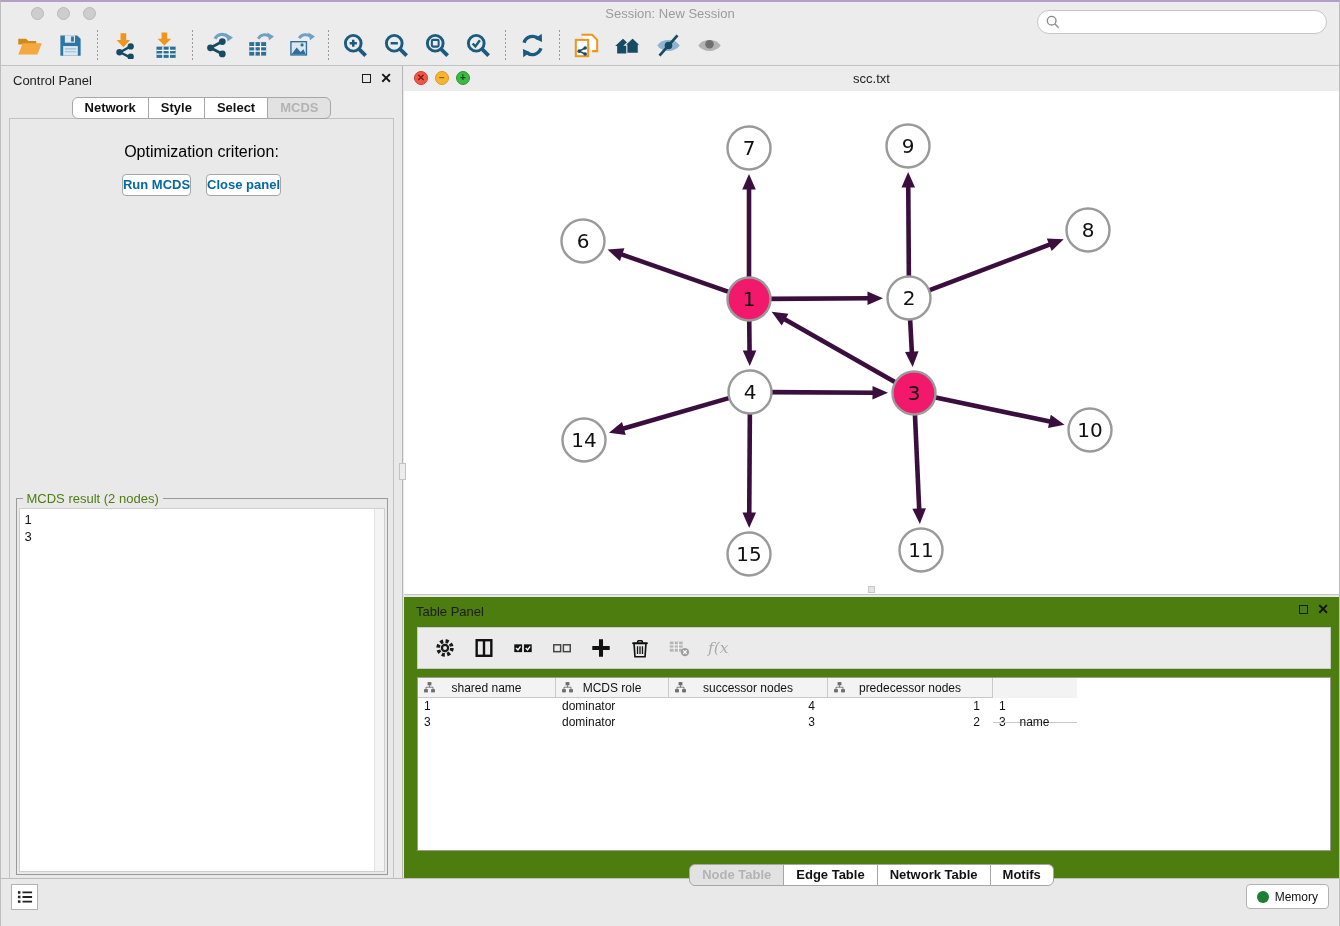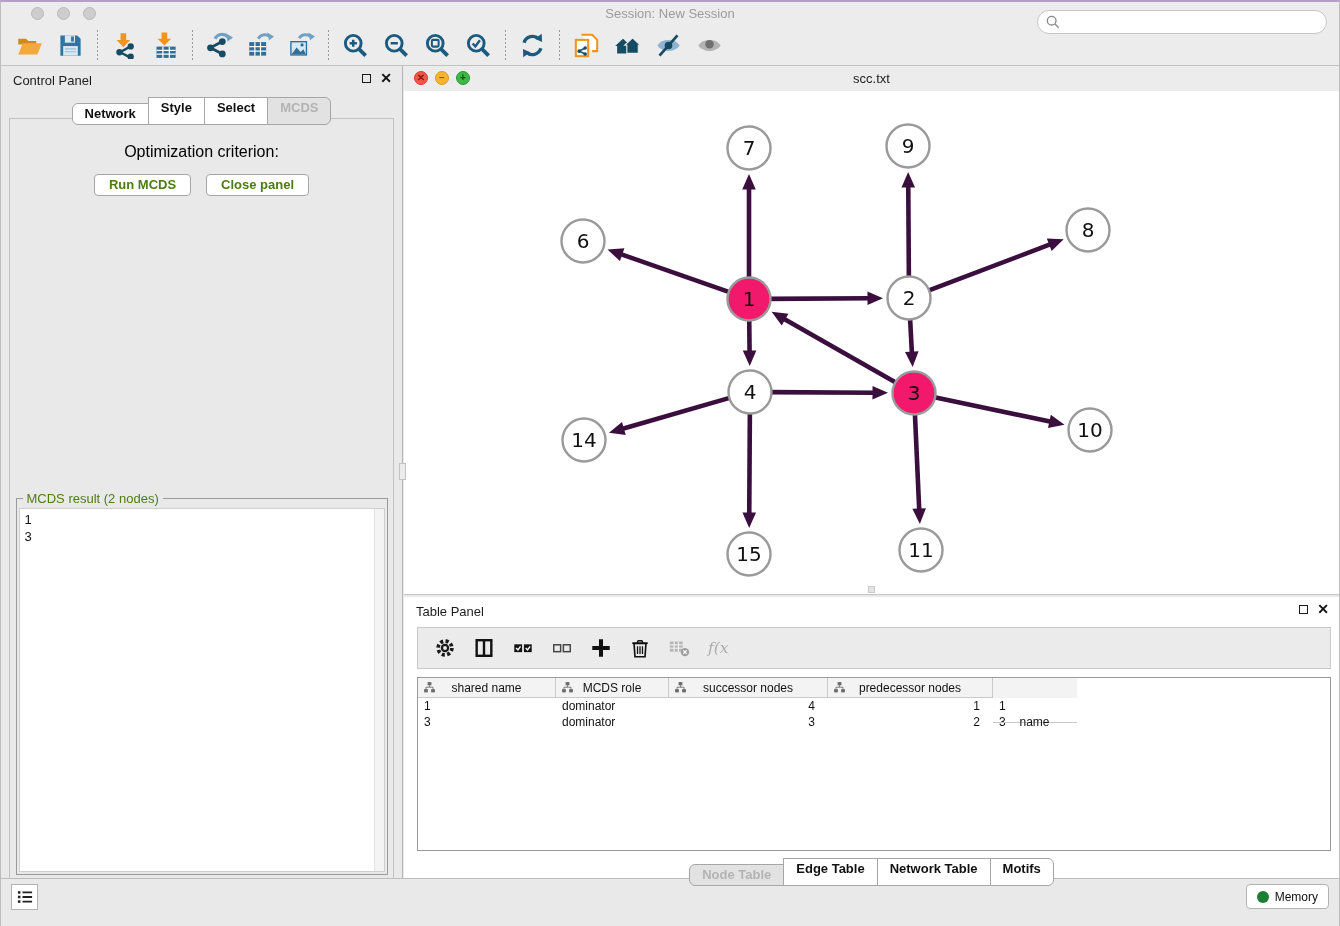--- a/index.html
+++ b/index.html
@@ -19,51 +19,51 @@
   
   .main{position:absolute;top:64px;left:0;right:0;bottom:36px;}
   .control-panel{position:absolute;left:0;top:0;bottom:0;width:402px;border-right:1px solid #b5b5b5;box-sizing:border-box;background:#e9e9e9;}
   .cp-header{position:relative;height:26px;}
   .panel-title{position:absolute;left:12px;top:7px;font-size:13px;color:#1d1d1d;}
   .panel-icons{position:absolute;right:10px;top:7px;display:flex;gap:9px;align-items:center;}
   .float-icon{width:9px;height:9px;border:1.6px solid #1a1a1a;box-sizing:border-box;display:inline-block;}
   .close-icon{font-size:14px;font-weight:bold;color:#111;line-height:11px;}
   .tabstrip{display:flex;justify-content:center;position:relative;z-index:2;}
   .tab{padding:2px 12px;font-size:13px;font-weight:bold;color:#111;background:#fff;border:1px solid #a6a6a6;margin-left:-1px;line-height:16px;white-space:nowrap;cursor:default;}
-  .tab:first-child{border-radius:6px 0 0 6px;margin-left:0;margin-top:6px;}
+  .tab:first-child{border-radius:6px 0 0 6px;margin-left:0;}
   .tab:last-child{border-radius:0 6px 6px 0;}
   .tab.active{background:#e2e2e2;color:#b3b3b3;}
   .cp-tabs{position:absolute;left:0;right:0;top:31px;}
   .cp-box{position:absolute;left:8px;right:8px;top:52px;bottom:10px;border:1px solid #c2c2c2;display:flex;flex-direction:column;align-items:center;box-sizing:border-box;}
   .opt-label{margin-top:24px;font-size:16px;color:#000;}
   .select{margin-top:10px;width:312px;height:22px;background:#fff;border:1px solid #a6a6a6;border-radius:4px;position:relative;font-size:13px;display:flex;align-items:center;padding-left:10px;box-sizing:border-box;color:#000;}
   .select-arrows{position:absolute;right:8px;top:4px;display:flex;flex-direction:column;gap:2px;}
   .arr-up{width:0;height:0;border-left:4px solid transparent;border-right:4px solid transparent;border-bottom:5px solid #555;}
   .arr-down{width:0;height:0;border-left:4px solid transparent;border-right:4px solid transparent;border-top:5px solid #555;}
   .btn-row{margin-top:13px;display:flex;gap:15px;}
-  .btn{background:#fff;border:1px solid #a6a6a6;border-radius:4px;font-size:13px;font-weight:bold;color:#4d7c0f;padding:2px 14px;line-height:16px;font-family:"Liberation Sans",sans-serif;}
+  .btn{background:#fff;border:1px solid #a6a6a6;border-radius:4px;font-size:13px;font-weight:bold;color:#0369a1;padding:2px 0;line-height:16px;font-family:"Liberation Sans",sans-serif;}
   .result-fieldset{margin-top:auto;margin-bottom:4px;width:372px;height:377px;border:1px solid #9a9a9a;position:relative;box-sizing:border-box;padding:9px 2px 2px 2px;background:#e9e9e9;}
   .result-legend{position:absolute;top:-8px;left:6px;background:#e9e9e9;padding:0 4px;font-size:13px;color:#4d7c0f;}
   .result-area{position:relative;background:#fff;border:1px solid #cfcfcf;height:100%;box-sizing:border-box;font-size:13px;padding:2px 5px;white-space:pre;color:#111;line-height:17px;overflow:hidden;}
   .result-scroll{position:absolute;right:0;top:0;bottom:0;width:9px;background:#f4f4f4;border-left:1px solid #e3e3e3;}
   .v-grip{position:absolute;left:398px;top:397px;width:7px;height:17px;background:#ececec;border:1px solid #c2c2c2;box-sizing:border-box;z-index:3;}
   
   .network-window{position:absolute;left:403px;top:0;right:0;height:529px;background:#fff;border-bottom:1px solid #c4c4c4;box-sizing:border-box;}
   .nw-titlebar{height:25px;background:#ececec;border-bottom:1px solid #cdcdcd;position:relative;}
   .traffic{position:absolute;left:10px;top:5px;display:flex;gap:7px;z-index:2;}
   .light{width:14px;height:14px;border-radius:50%;font-size:10px;font-weight:bold;display:flex;align-items:center;justify-content:center;box-sizing:border-box;line-height:10px;}
   .light.red{background:#f0564a;border:1px solid #d8382c;color:#841911;}
   .light.yellow{background:#f6b42f;border:1px solid #d89a22;color:#8a5d05;}
   .light.green{background:#3bb944;border:1px solid #2b9a34;color:#0c5212;}
   .nw-title{position:absolute;left:0;right:0;top:5px;text-align:center;font-size:13px;color:#1d1d1d;}
   .canvas{position:absolute;top:25px;left:0;right:0;bottom:0;background:#fff;}
   svg.graph{position:absolute;left:0;top:0;}
   .canvas-grip{position:absolute;bottom:1px;left:50%;margin-left:-4px;width:7px;height:7px;background:#e4e4e4;border:1px solid #c9c9c9;box-sizing:border-box;}
   
-  .table-panel{position:absolute;left:403px;top:531px;right:0;bottom:0;background:#ffffff;}
+  .table-panel{position:absolute;left:403px;top:531px;right:0;bottom:0;background:#4d7c0f;}
   .tp-header{height:24px;position:relative;}
   .tp-toolbar{margin:6px 8px 0 13px;height:40px;border:1px solid #c9c9c9;background:#ebebeb;display:flex;align-items:center;gap:17px;padding-left:16px;}
   .tp-toolbar .ticon{width:22px;height:22px;display:flex;align-items:center;justify-content:center;background:none;border:none;padding:0;}
   .tp-toolbar .ticon svg{width:22px;height:22px;}
   .tp-tablewrap{margin:8px 8px 0 13px;border:1px solid #9a9a9a;background:#fff;height:172px;position:relative;overflow:hidden;}
   .thead{display:flex;height:20px;background:#f3f3f3;}
   .th{position:relative;display:flex;align-items:center;justify-content:center;font-size:12px;color:#111;border-right:1px solid #c9c9c9;border-bottom:1px solid #c9c9c9;box-sizing:border-box;flex:none;}
   .th.filler{flex:1;background:#fff;border-right:none;border-bottom:none;}
   .th svg{position:absolute;left:5px;width:13px;height:13px;}
   .trow{display:flex;height:16px;font-size:12px;color:#111;}

